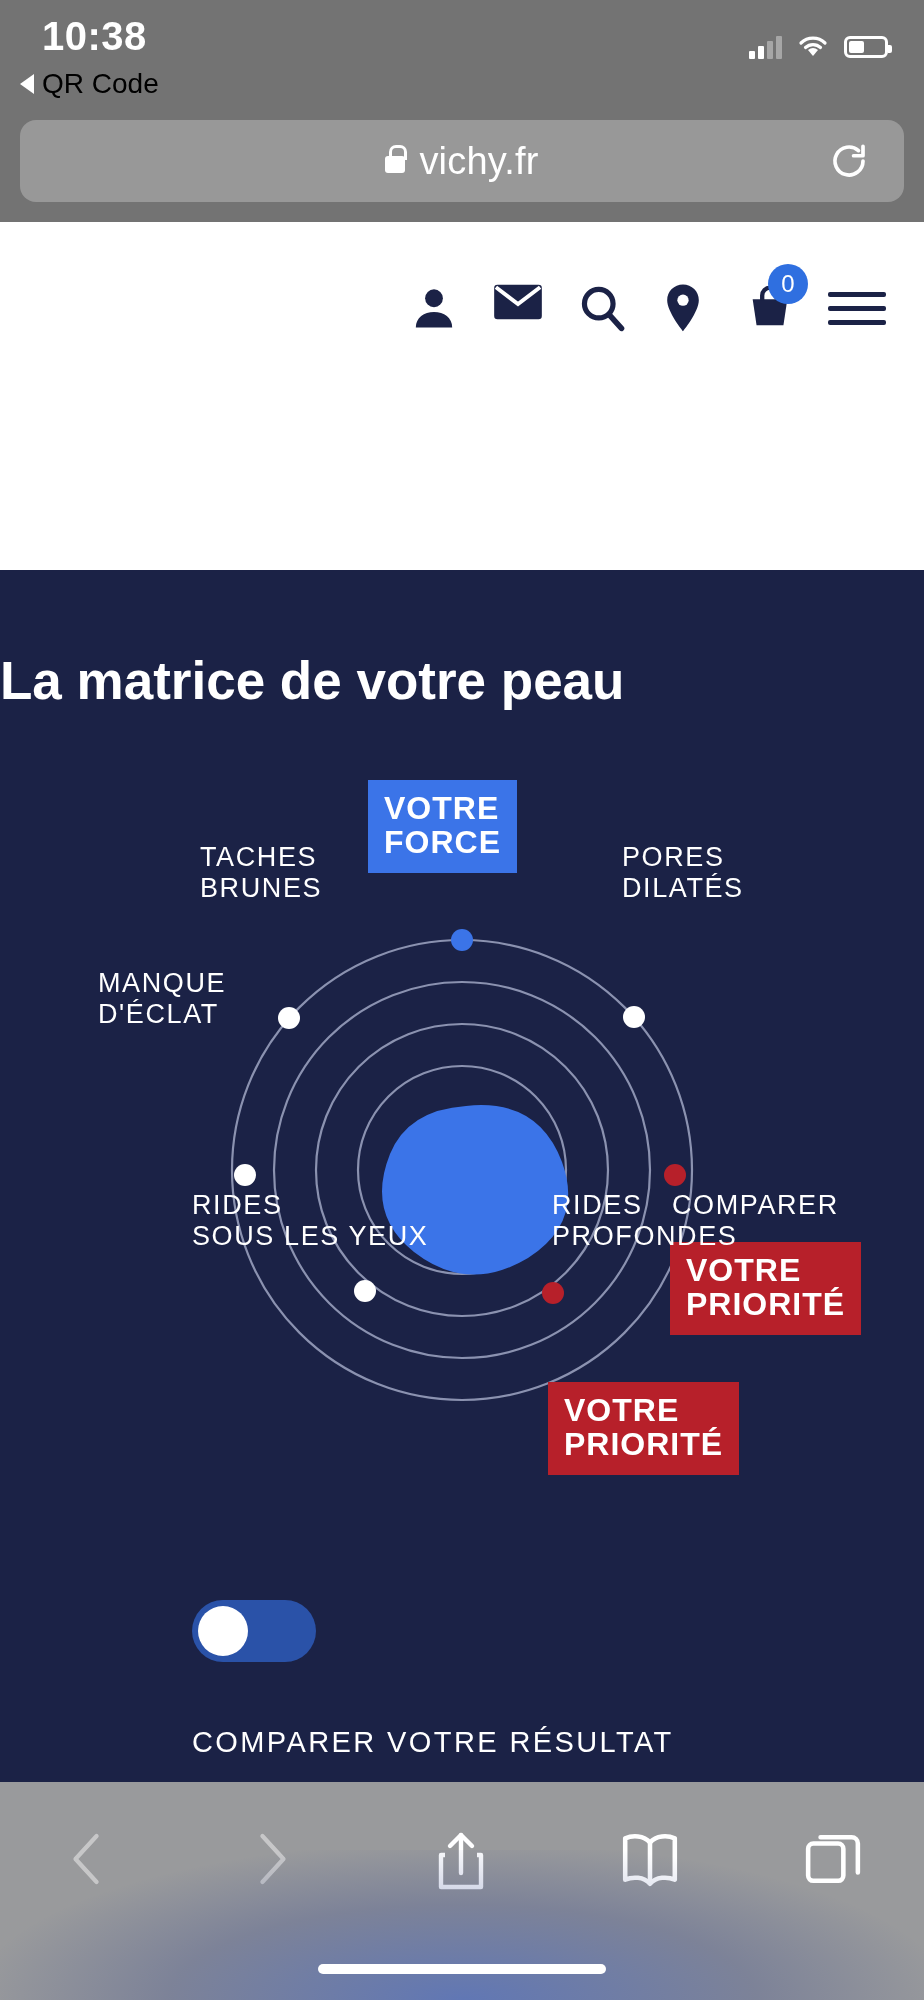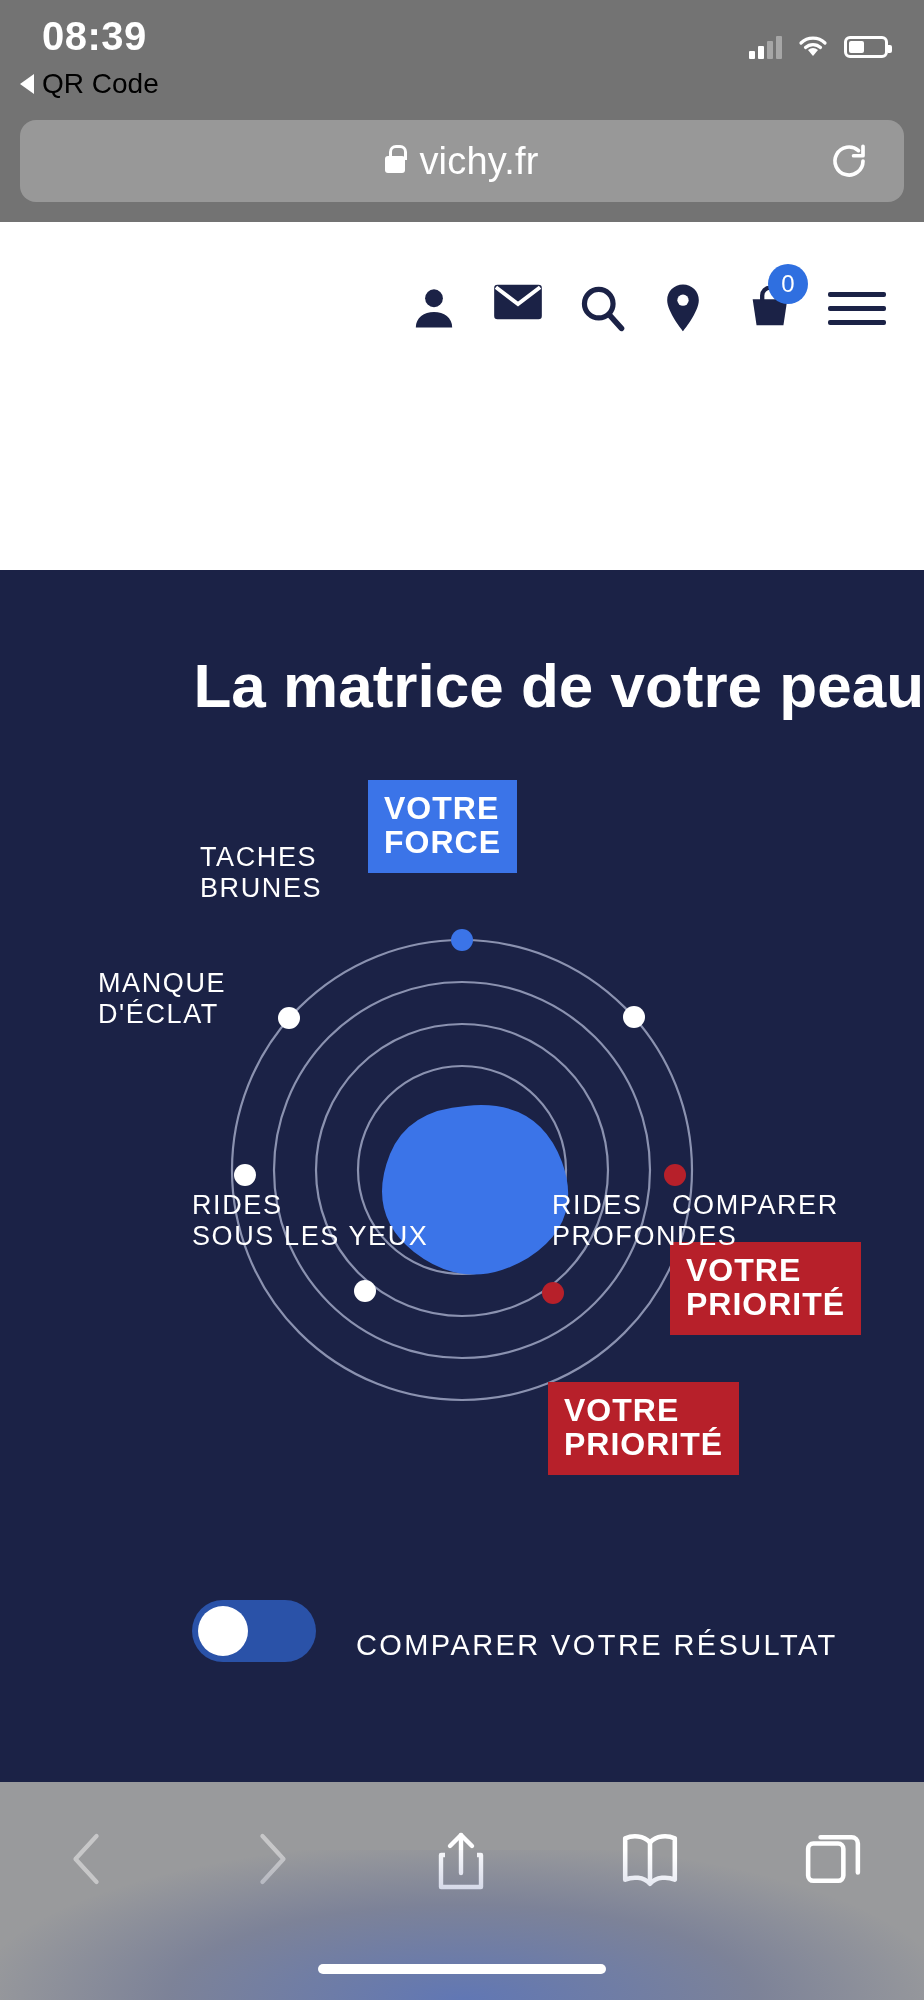--- a/index.html
+++ b/index.html
@@ -123,41 +123,41 @@
   }
   .dot.hollow { background: #fff; border: 6px solid #1b2246; }
   .dot.future { background: #fff; border: 5px solid #cfd3dd; width: 26px; height: 26px; top: 8px; }
 
   
   .matrix {
     position: absolute; left: 0; top: 570px; width: 924px; height: 1212px;
     background: #1b2246;
   }
   .matrix-title {
-    position: absolute; left: 0; top: 80px; width: 924px; text-align: right;
-    font-size: 62px; font-weight: bold; color: #fff;
+    position: absolute; left: 0; top: 80px; width: 924px; text-align: left;
+    font-size: 53px; font-weight: bold; color: #fff;
   }
 
   .radar { position: absolute; left: 0; top: 0; width: 924px; height: 1212px; }
 
   .lbl {
     position: absolute; color: #fff; font-size: 27px; letter-spacing: 1.6px;
     line-height: 1.15; white-space: pre-line;
   }
   .tag {
     position: absolute; color: #fff; font-size: 32px; font-weight: bold;
     letter-spacing: 1px; line-height: 1.05; padding: 12px 16px 14px 16px;
     white-space: pre-line;
   }
   .tag.force { background: #3b74e8; }
   .tag.prio { background: #b7202a; }
 
   .toggle-row {
     position: absolute; left: 192px; top: 1030px;
-    display: flex; align-items: flex-end; gap: 40px;
+    display: flex; align-items: flex-start; gap: 64px; flex-direction: column;
   }
   .toggle {
     width: 124px; height: 62px; border-radius: 31px; background: #2a52a8;
     position: relative;
   }
   .toggle .knob {
     position: absolute; left: 6px; top: 6px;
     width: 50px; height: 50px; border-radius: 25px; background: #fff;
   }
   .toggle-label {
@@ -184,21 +184,21 @@
     background: radial-gradient(ellipse at 50% 100%, rgba(50,90,200,0.55) 0%, rgba(40,60,140,0.25) 45%, rgba(150,150,152,0) 75%);
     pointer-events: none;
   }
 </style>
 </head>
 <body>
 
 <div class="phone">
 
   <div class="chrome">
-    <div class="status-time">08:39</div>
+    <div class="status-time">10:38</div>
     <div class="status-right">
       <span class="sig">
           <i></i>
           <i></i>
           <i></i>
           <i></i>
         </span>
       <span>
         <svg width="34" height="26" viewBox="0 0 34 26">
             <path d="M17 24l-5-6a8 8 0 0110 0z" fill="#fff"></path>
@@ -297,20 +297,22 @@
       <circle cx="675" cy="605" r="11" fill="#b7202a"></circle>
       <circle cx="553" cy="723" r="11" fill="#b7202a"></circle>
       <circle cx="365" cy="721" r="11" fill="#ffffff"></circle>
       <circle cx="245" cy="605" r="11" fill="#ffffff"></circle>
       <circle cx="289" cy="448" r="11" fill="#ffffff"></circle>
     </svg>
 
     <div class="tag force" style="left:368px; top:210px;">VOTRE
 FORCE</div>
 
+    <div class="lbl" style="left:622px; top:272px;">PORES
+DILATÉS</div>
 
     <div class="lbl" style="left:672px; top:620px;">COMPARER</div>
     <div class="tag prio" style="left:670px; top:672px;">VOTRE
 PRIORITÉ</div>
 
     <div class="lbl" style="left:552px; top:620px;">RIDES
 PROFONDES</div>
     <div class="tag prio" style="left:548px; top:812px;">VOTRE
 PRIORITÉ</div>
 

